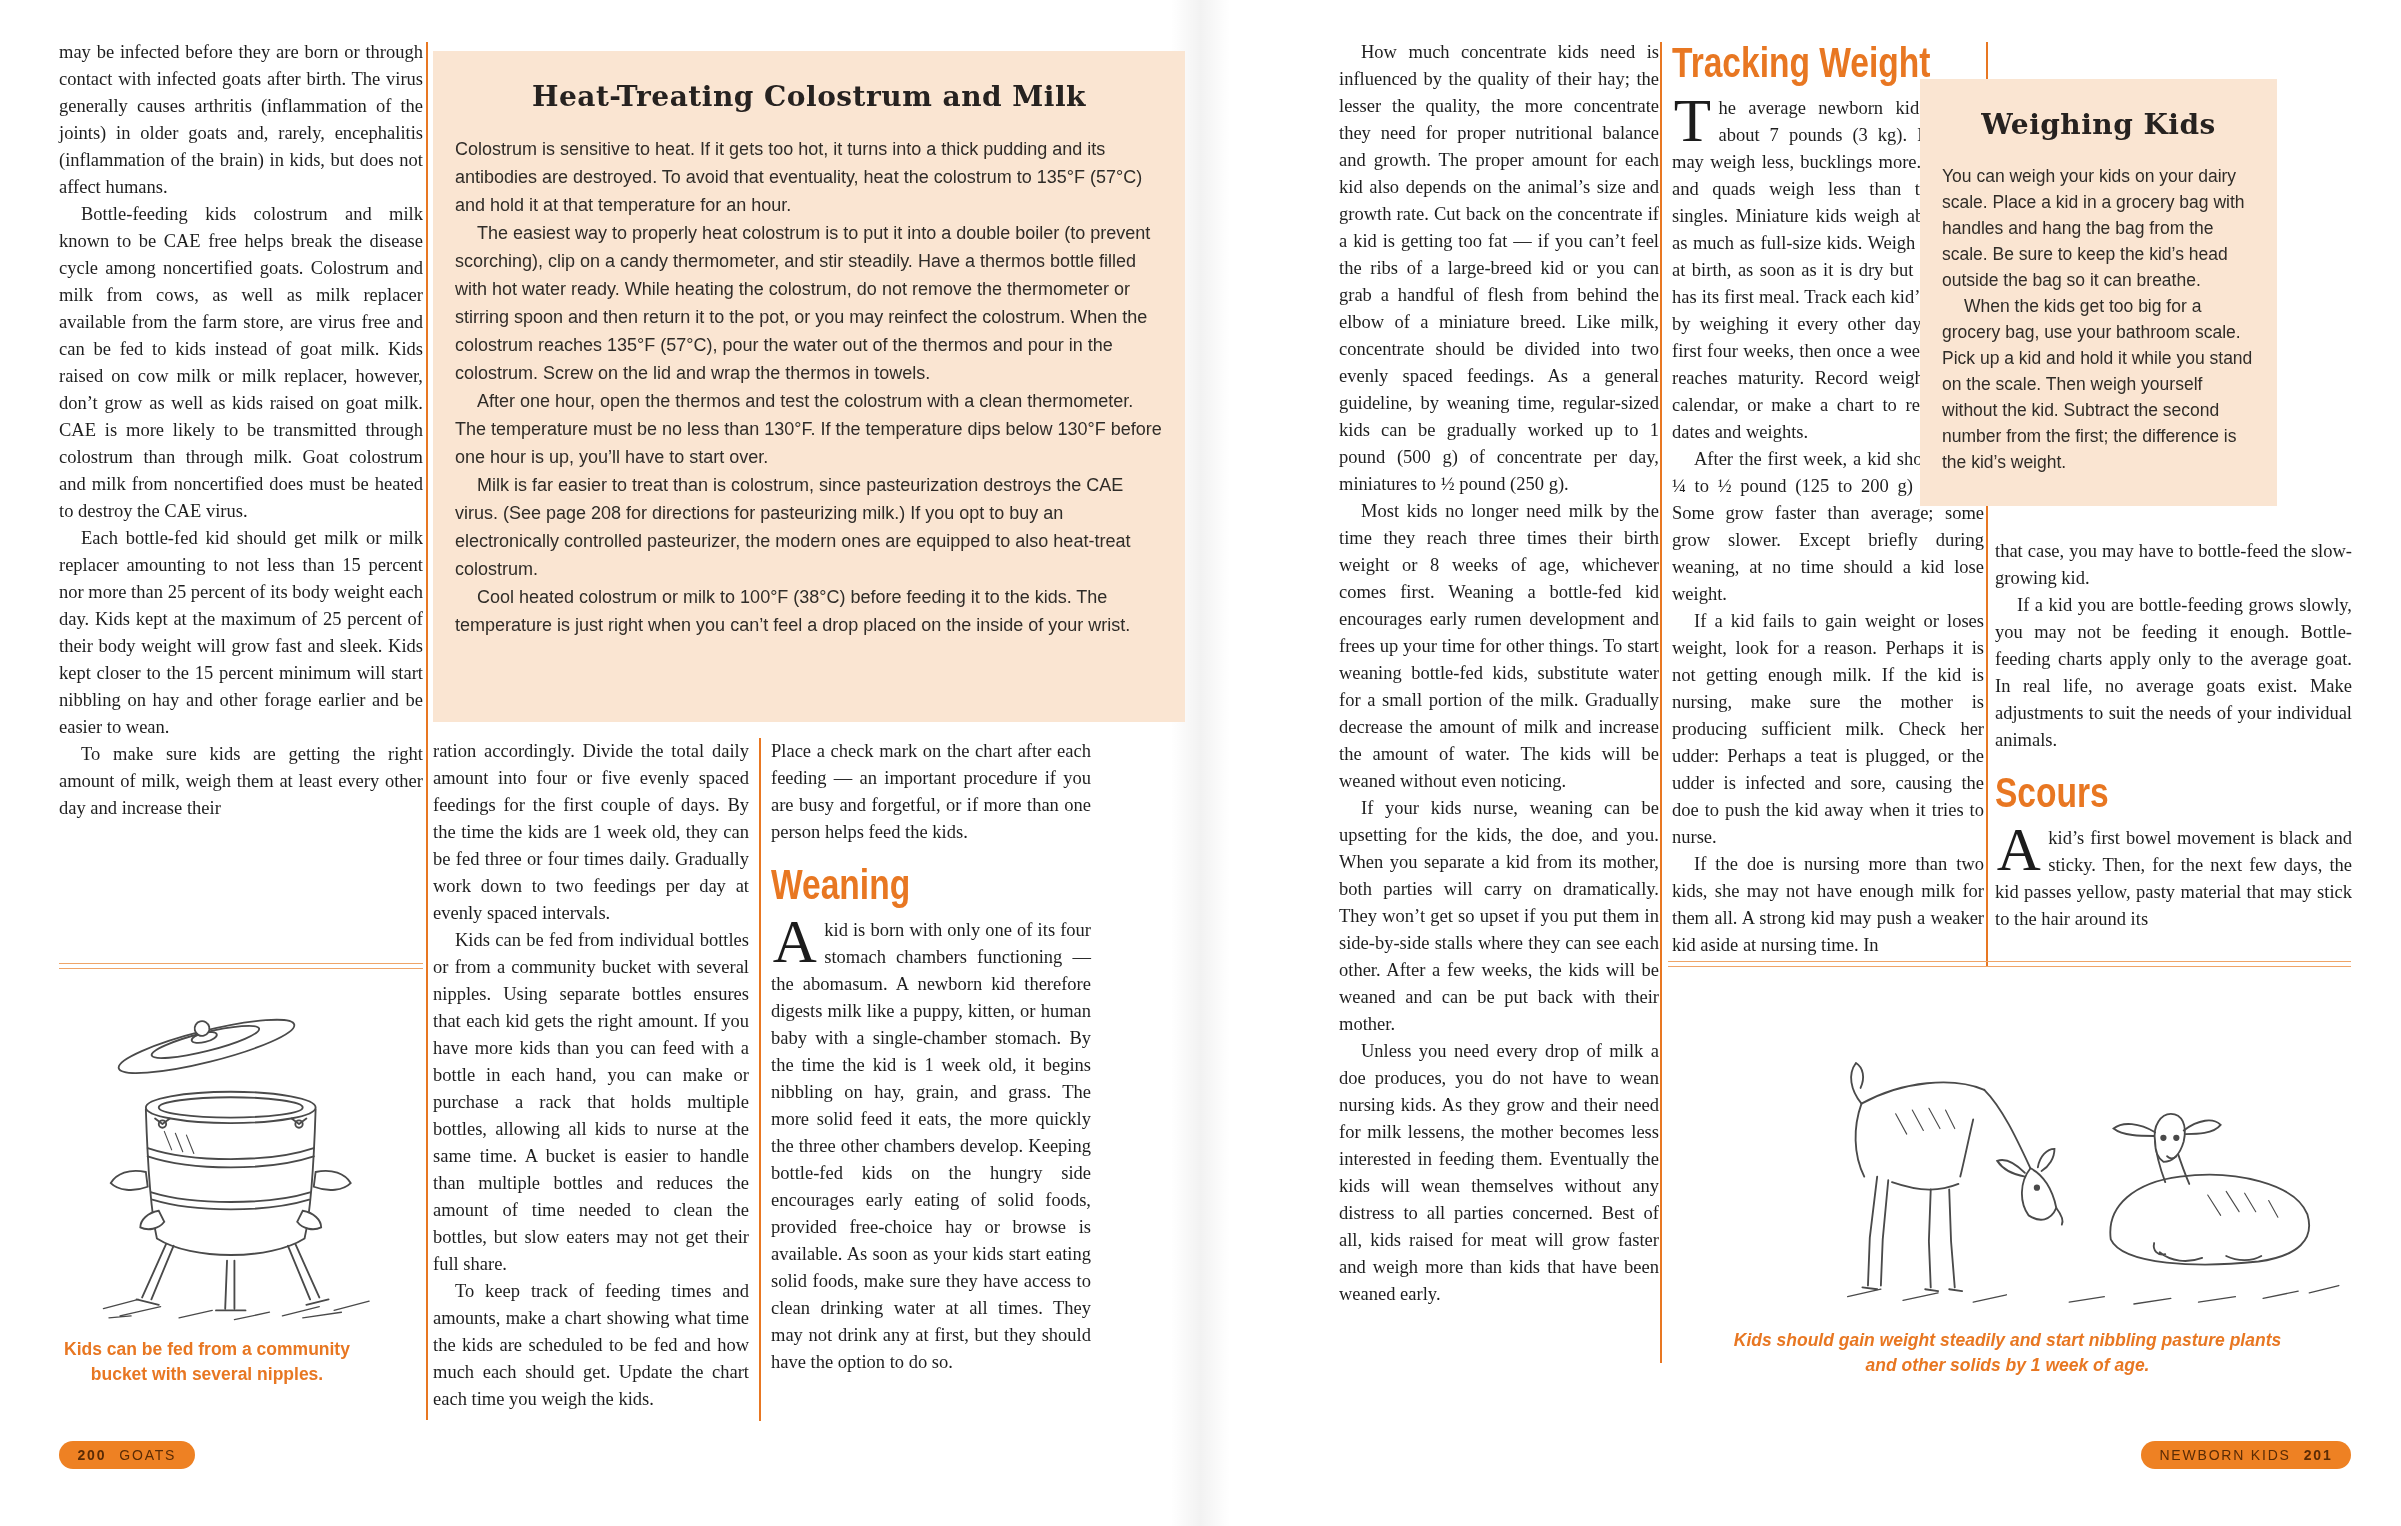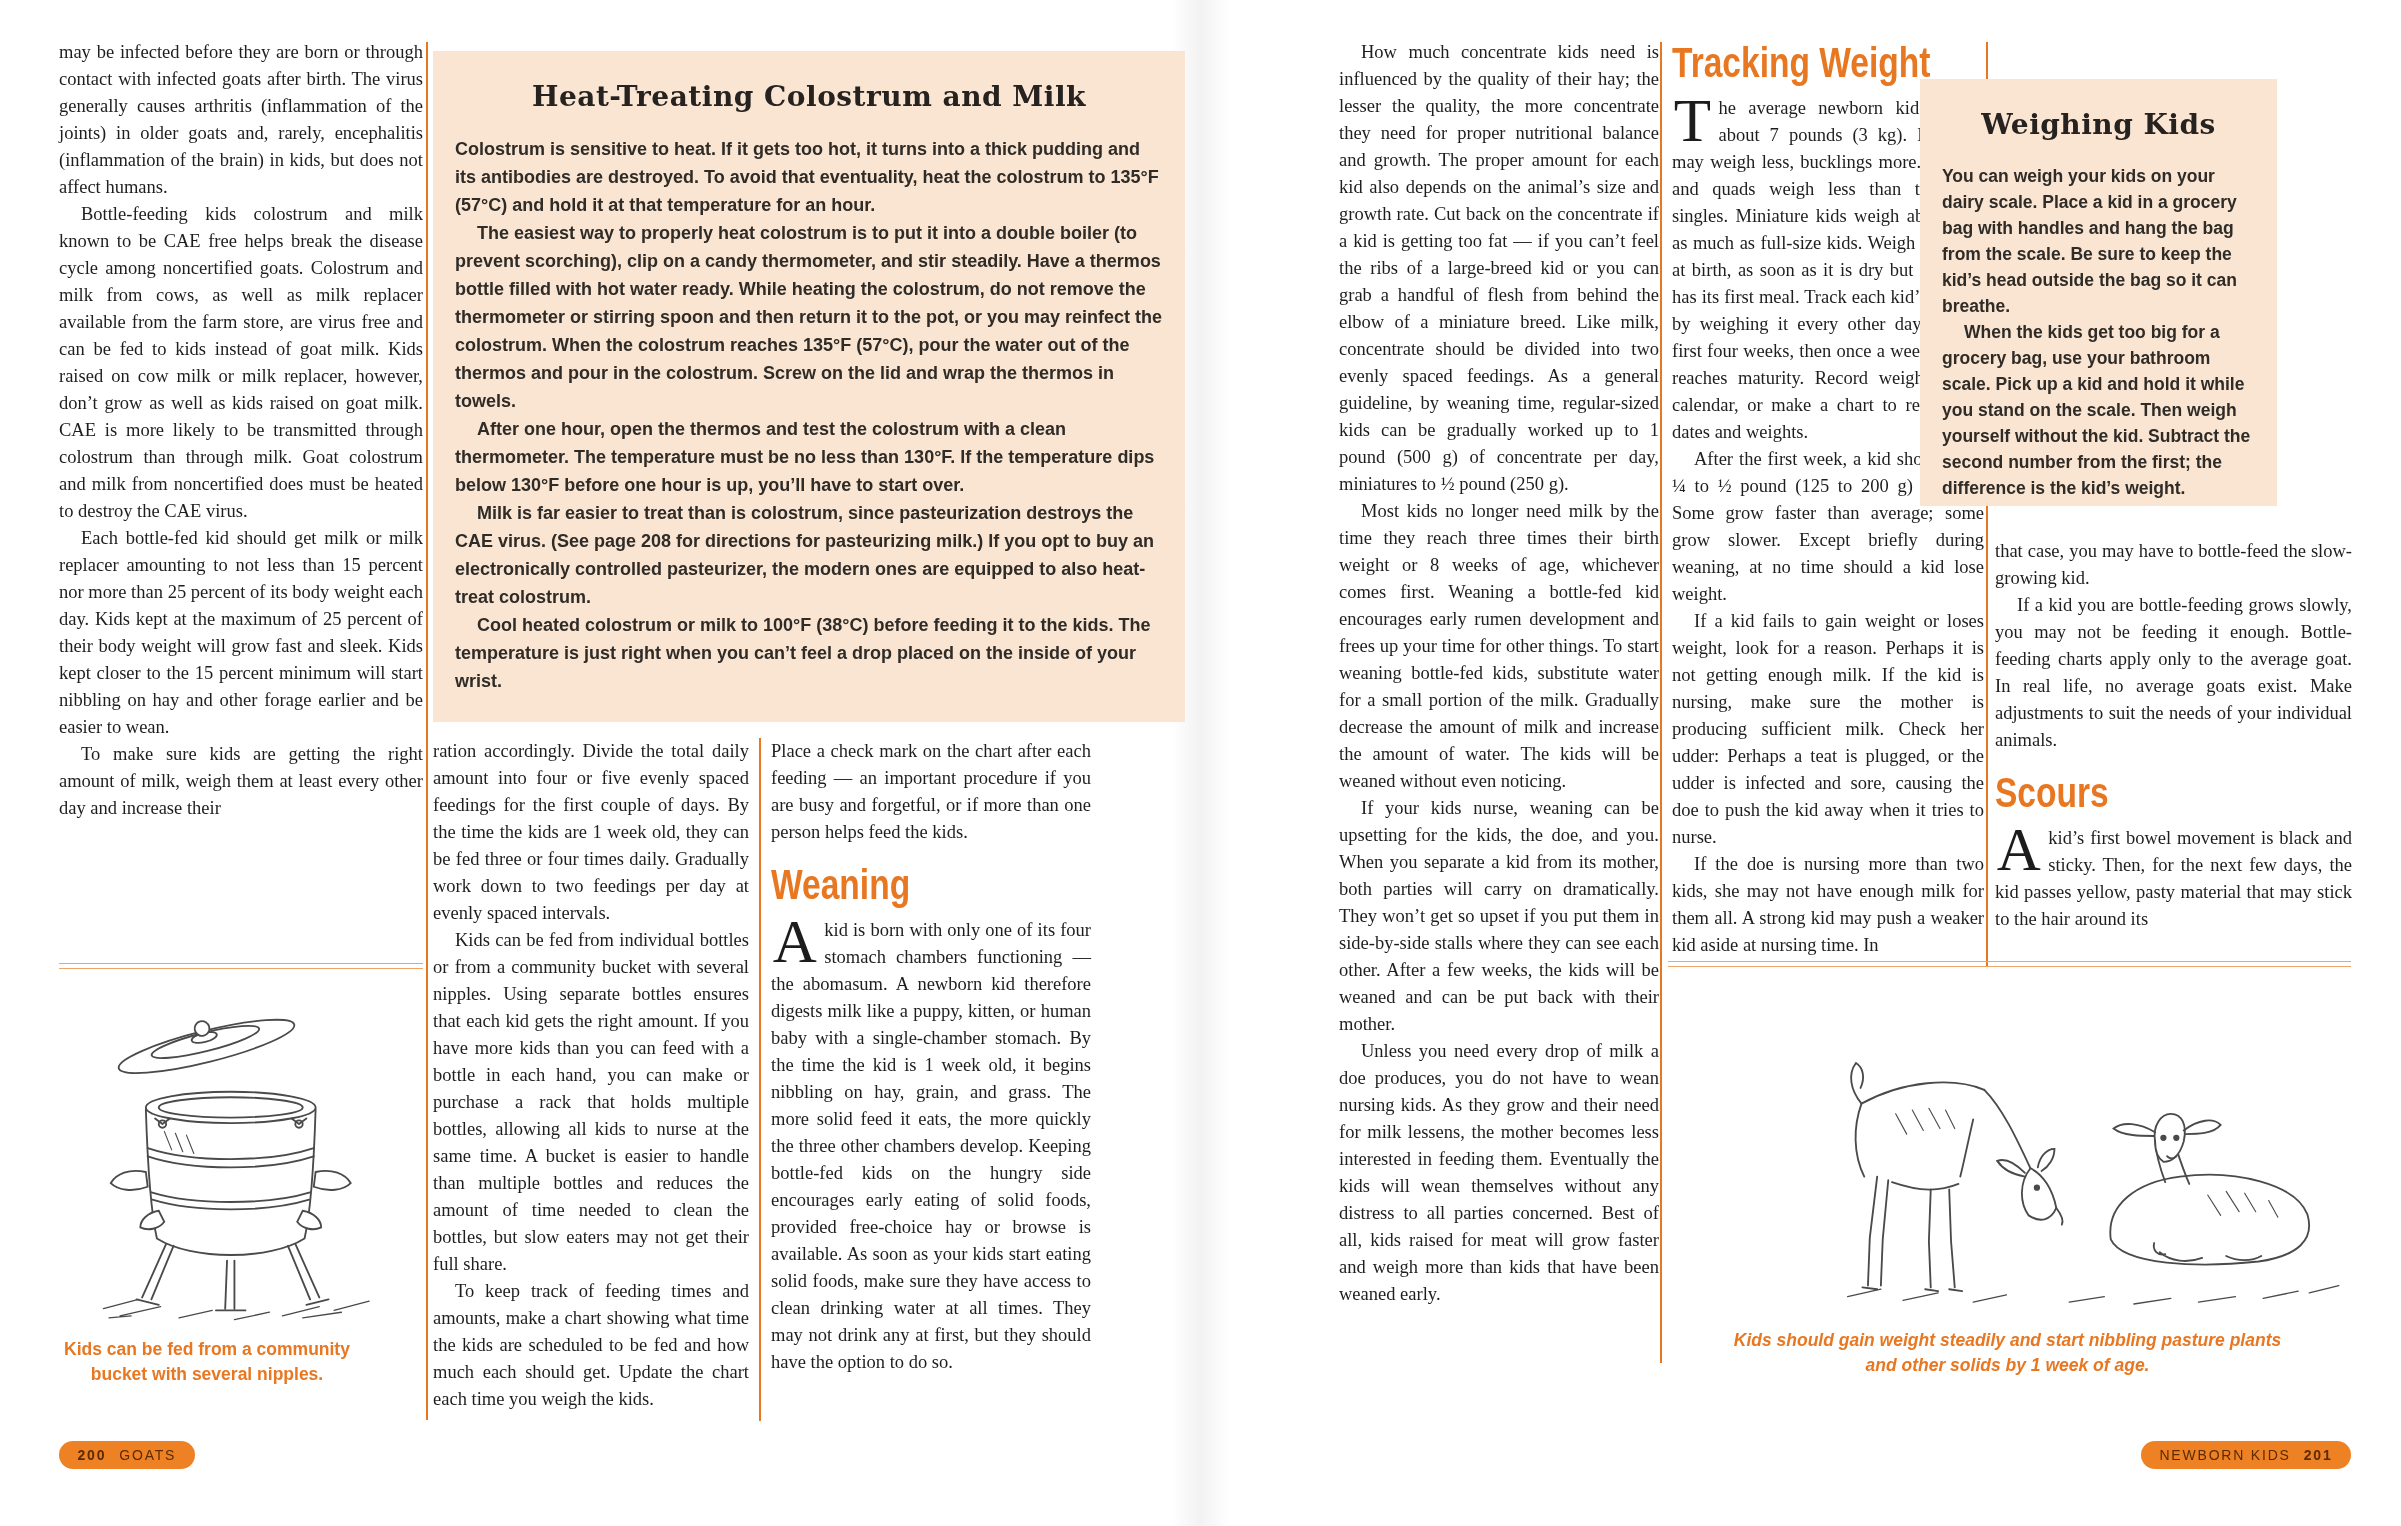--- a/index.html
+++ b/index.html
@@ -25,21 +25,21 @@
         transform:scaleX(0.78);transform-origin:0 50%;white-space:nowrap;
         margin:16.6px 0 11px;text-align:left;letter-spacing:0;}
   .head.first{margin-top:1.8px;}
   .vrule{position:absolute;width:1.8px;background:var(--accent);}
   .drule{position:absolute;height:3.7px;border-top:1.8px solid var(--rule-light);
          border-bottom:1.8px solid var(--rule-light);}
   .sidebar{position:absolute;background:var(--sidebar-bg);}
   .sidebar h2{text-align:center;font:700 28px/1.1 "DejaVu Serif",serif;color:#262220;
               margin:31px 18.5px 22px;letter-spacing:0.5px;}
   .sb-body{padding:0 22px 18.5px 22px;text-align:left;color:#2f2c28;}
-  .sb-body p{margin:0;font-weight:bold;}
+  .sb-body p{margin:0;}
   .sb-body p.ind{text-indent:22px;}
   .sb-large{font:18px/28px "Liberation Sans",sans-serif;}
   .sb-small{font:17.5px/26px "Liberation Sans",sans-serif;}
   .caption{position:absolute;color:var(--accent);font:700 17.5px/25px "Liberation Sans",sans-serif;text-align:center;}
   .footer-tab{position:absolute;height:28px;background:var(--footer-bg);border-radius:14px;
               color:var(--footer-text);font:400 14px/28px "Liberation Sans",sans-serif;
               letter-spacing:1.8px;padding:0 18.5px;white-space:nowrap;}
   .footer-tab .pg{font-weight:700;}
   .footer-tab .gap{display:inline-block;width:13px;}
   .illus{position:absolute;}

